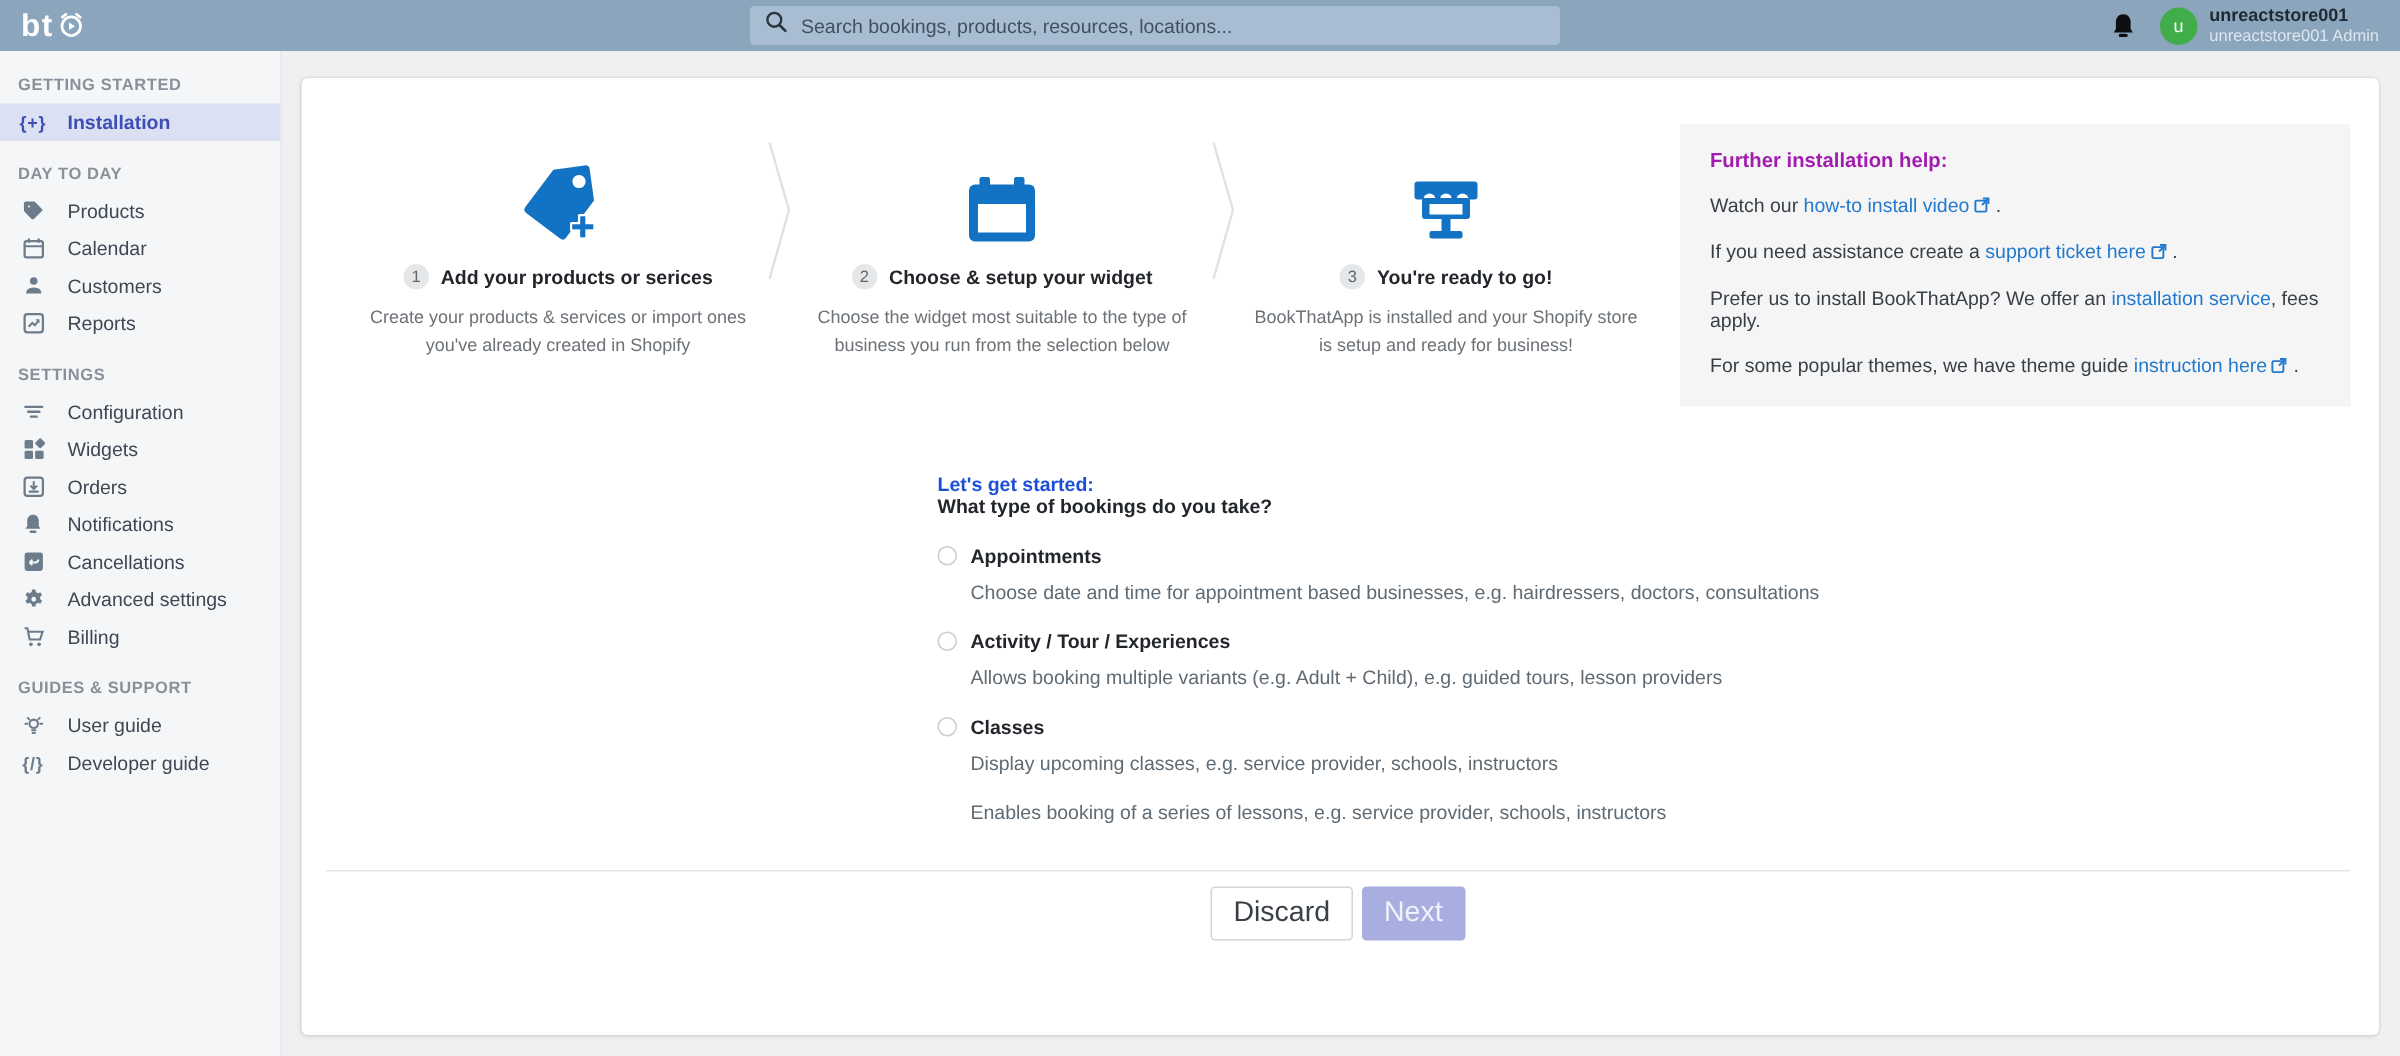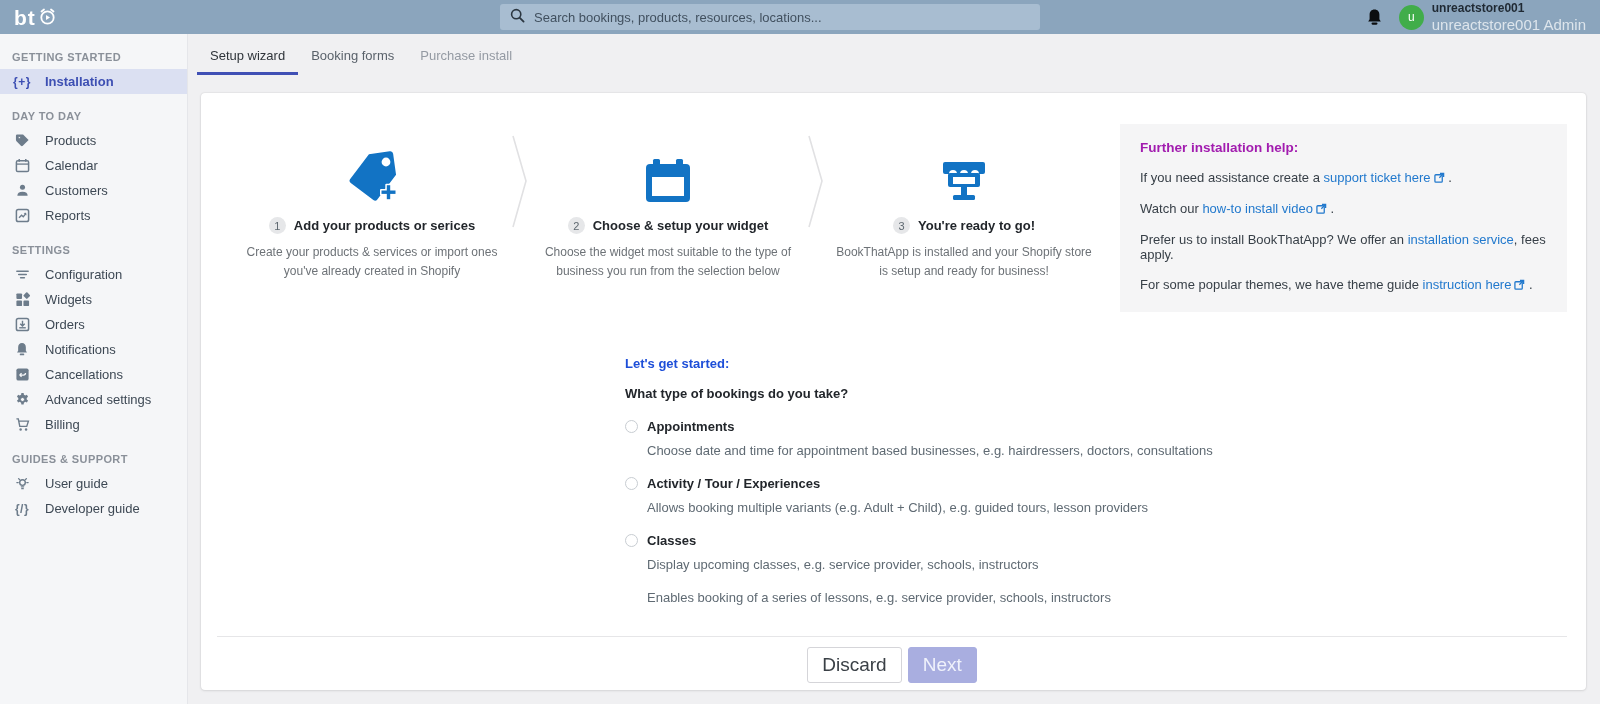--- a/index.html
+++ b/index.html
@@ -15,21 +15,21 @@
     background:#a8bdd1; border-radius:3px; display:flex; align-items:center; gap:9px; padding:0 10px; }
   .searchbox input { border:none; outline:none; background:transparent; flex:1;
     font-size:13px; color:#2c3945; font-family:inherit; }
   .searchbox input::placeholder { color:#41505f; opacity:1; }
   .top-right { margin-left:auto; display:flex; align-items:center; gap:16px; padding-right:14px; }
   .bell-btn { display:flex; align-items:center; cursor:pointer; }
   .userchip { display:flex; align-items:center; gap:8px; cursor:pointer; }
   .avatar { width:25px; height:25px; border-radius:50%; background:#41ad4a; color:#fff;
     display:flex; align-items:center; justify-content:center; font-size:12px; }
   .user-name { font-size:12px; font-weight:bold; color:#1f2933; line-height:1.25; }
-  .user-role { font-size:15px; color:#dde5ec; line-height:1.2; }
+  .user-role { font-size:11px; color:#dde5ec; line-height:1.2; }
 
   
   .app { display:flex; height:670px; }
   .sidebar { width:188px; background:#f5f6f8; border-right:1px solid #e5e6ea; padding-top:17px; overflow:hidden; }
   .side-header { margin:0 0 6px 12px; font-size:11px; font-weight:bold; color:#8a9099; letter-spacing:.4px; }
   .side-section { margin-bottom:16px; }
   .side-item { height:25px; display:flex; align-items:center; padding-left:13px; gap:14px;
     font-size:13px; color:#3d4854; cursor:pointer; }
   .side-item .sicon { width:18px; display:flex; justify-content:center; align-items:center; color:#6d7c8b;
     font-size:12px; font-weight:bold; }
@@ -63,21 +63,21 @@
   
   .help { margin-left:auto; width:447px; background:#f5f5f6; padding:16px 20px 19px 20px; }
   .help-title { font-size:13.5px; font-weight:bold; color:#a21caf; }
   .help-line { margin-top:15px; font-size:13px; color:#373f47; }
   .help-line a { color:#2279cd; text-decoration:none; cursor:pointer; }
   .ext { display:inline-block; vertical-align:-1px; margin-left:3px; }
 
   
   .started { margin-left:408px; margin-top:44px; }
   .lead { font-size:13px; font-weight:bold; color:#1d4ed8; }
-  .question { margin-top:15px; font-size:13px; font-weight:bold; color:#22262b; }
+  .question { font-size:13px; font-weight:bold; color:#22262b; }
   .option { margin-top:18px; }
   .opt-row { display:flex; align-items:center; gap:9px; cursor:pointer; }
   .radio { width:13px; height:13px; border:1.5px solid #c8cdd2; border-radius:50%; background:#fff; flex:0 0 auto; }
   .opt-label { font-size:13px; font-weight:bold; color:#22262b; }
   .opt-desc { margin-left:22px; margin-top:9px; font-size:13px; color:#5f6a73; }
 
   
   .actions-wrap { margin-top:31px; border-top:1px solid #e6e6e8; padding-top:10px;
     display:flex; justify-content:center; gap:6px; }
   .btn { font-size:19px; padding:6px 14px; border-radius:3px; cursor:pointer; font-family:inherit; }
@@ -256,25 +256,20 @@
         <div class="side-item">
           <span class="sicon">
             <span style="font-size:12px;letter-spacing:.5px">{/}</span>
           </span>
           <span>Developer guide</span>
         </div>
       </div>
     </div>
 
   <div class="main">
-    <div class="tabs" id="tabs">
-        <div class="tab active">Setup wizard</div>
-        <div class="tab">Booking forms</div>
-        <div class="tab faded">Purchase install</div>
-      </div>
 
     <div class="card">
       <div class="content-row">
         <div class="steps" id="steps">
             <div class="step">
               <div class="step-iconbox">
                 <svg width="56" height="56" viewBox="0 0 56 56">
                   <path d="M28 6 L49 6 Q52 6 52 9 L52 30 L30 52 Q28 54 26 52 L6 32 Q4 30 6 28 Z" fill="#1273c4" transform="rotate(-8 28 28)"></path>
                   <circle cx="42" cy="14" r="4.4" fill="#fff"></circle>
                   <rect x="36" y="41" width="17" height="6.4" rx="1" fill="#fff"></rect>
@@ -326,25 +321,25 @@
               <div class="step-title">
                 <span class="step-num">3</span>
                 <span class="step-name">You're ready to go!</span>
               </div>
               <div class="step-desc">BookThatApp is installed and your Shopify store is setup and ready for business!</div>
             </div>
           </div>
         <div class="help">
           <div class="help-title">Further installation help:</div>
           <div id="helpLines">
-              <div class="help-line"><span>If you need assistance create a </span><a>support ticket here</a><span class="ext"><svg width="11" height="11" viewBox="0 0 12 12">
+              <div class="help-line"><span>Watch our </span><a>how-to install video</a><span class="ext"><svg width="11" height="11" viewBox="0 0 12 12">
                     <rect x="1" y="3" width="8" height="8" rx="1" stroke="#2279cd" stroke-width="1.4" fill="none"></rect>
                     <path d="M6.5 1.5 h4 v4 M10.5 1.5 L5.8 6.2" stroke="#2279cd" stroke-width="1.4" fill="none"></path>
                   </svg></span><span> .</span></div>
-              <div class="help-line"><span>Watch our </span><a>how-to install video</a><span class="ext"><svg width="11" height="11" viewBox="0 0 12 12">
+              <div class="help-line"><span>If you need assistance create a </span><a>support ticket here</a><span class="ext"><svg width="11" height="11" viewBox="0 0 12 12">
                     <rect x="1" y="3" width="8" height="8" rx="1" stroke="#2279cd" stroke-width="1.4" fill="none"></rect>
                     <path d="M6.5 1.5 h4 v4 M10.5 1.5 L5.8 6.2" stroke="#2279cd" stroke-width="1.4" fill="none"></path>
                   </svg></span><span> .</span></div>
               <div class="help-line"><span>Prefer us to install BookThatApp? We offer an </span><a>installation service</a><span>, fees apply.</span></div>
               <div class="help-line"><span>For some popular themes, we have theme guide </span><a>instruction here</a><span class="ext"><svg width="11" height="11" viewBox="0 0 12 12">
                     <rect x="1" y="3" width="8" height="8" rx="1" stroke="#2279cd" stroke-width="1.4" fill="none"></rect>
                     <path d="M6.5 1.5 h4 v4 M10.5 1.5 L5.8 6.2" stroke="#2279cd" stroke-width="1.4" fill="none"></path>
                   </svg></span><span> .</span></div>
             </div>
         </div>

